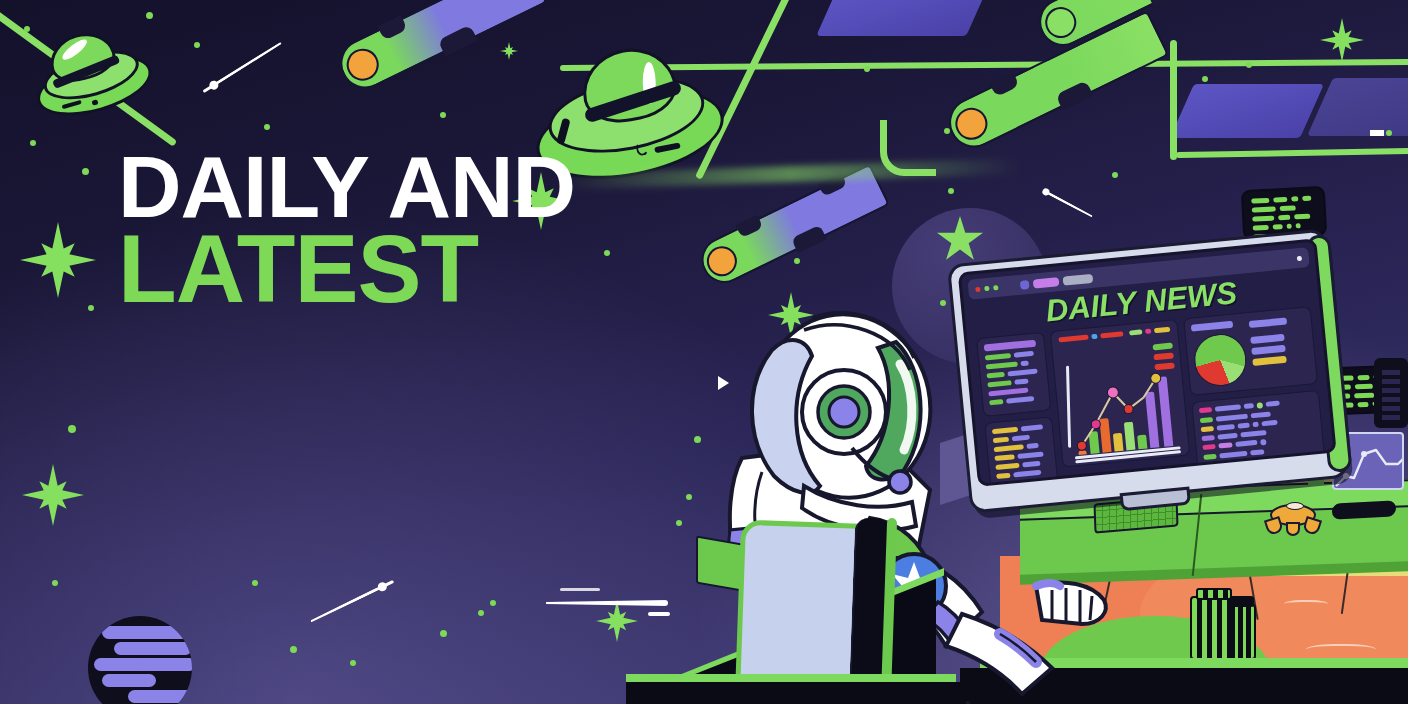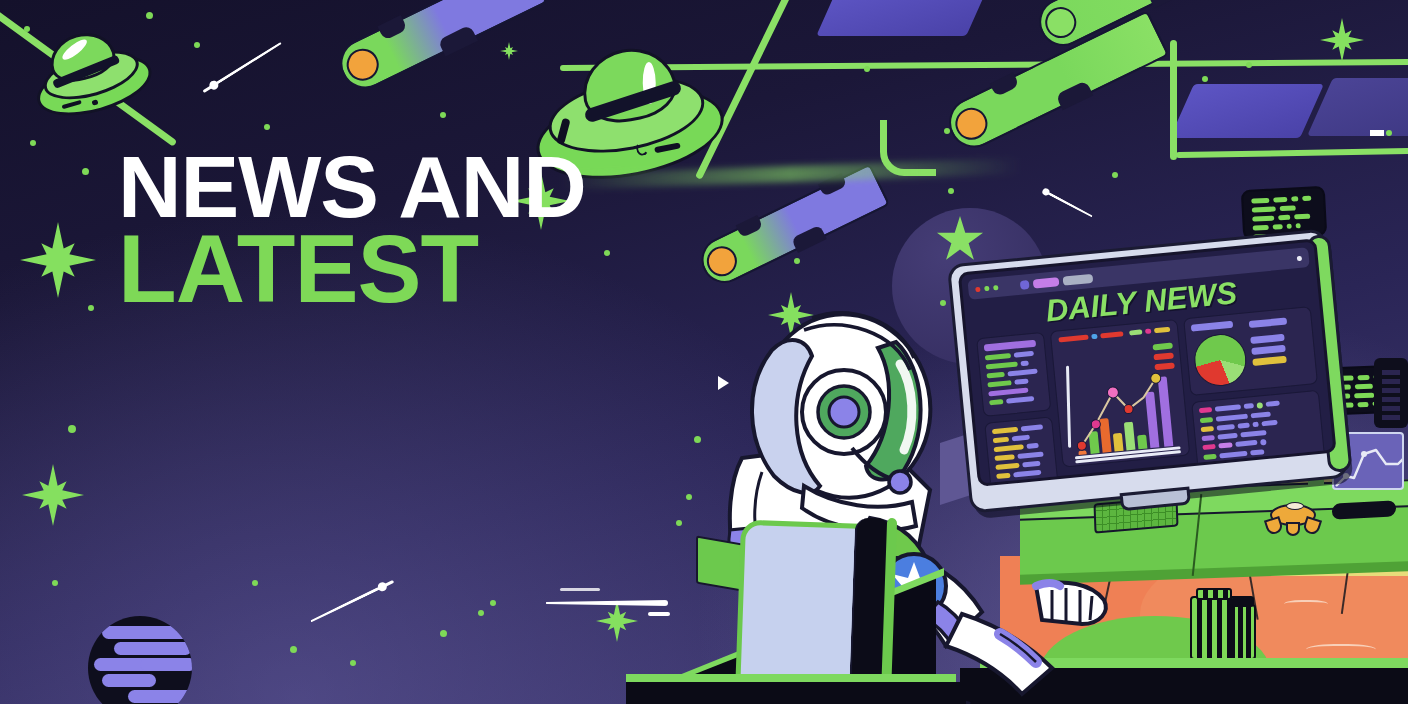--- a/index.html
+++ b/index.html
@@ -257,21 +257,21 @@
     <div class="abs" style="left:14px;top:10px;width:90px;height:13px;background:#8b83e8;border-radius:7px;"></div>
     <div class="abs" style="left:26px;top:26px;width:78px;height:13px;background:#8b83e8;border-radius:7px;"></div>
     <div class="abs" style="left:6px;top:42px;width:66px;height:13px;background:#8b83e8;border-radius:7px;"></div>
     <div class="abs" style="left:52px;top:42px;width:56px;height:13px;background:#8b83e8;border-radius:7px;"></div>
     <div class="abs" style="left:14px;top:58px;width:54px;height:13px;background:#8b83e8;border-radius:7px;"></div>
     <div class="abs" style="left:40px;top:74px;width:70px;height:13px;background:#8b83e8;border-radius:7px;"></div>
 
   </div>
 
   <div id="headline">
-    <div class="hl3 hl-white">NEWS AND</div>
+    <div class="hl3 hl-white">DAILY AND</div>
     <div class="hl4 hl-green">LATEST</div>
   </div>
 
   <div class="abs" style="left:1000px;top:556px;width:408px;height:120px;background:#ef8055;"></div>
   <div class="abs" style="left:1140px;top:542px;width:300px;height:120px;background:#f08a5d;border-radius:50% 50% 0 0 / 60% 60% 0 0;"></div>
   <div class="abs" style="left:1260px;top:456px;width:160px;height:120px;background:#e8dc7a;border-radius:50% 50% 0 0 / 70% 70% 0 0;"></div>
   <div class="abs" style="left:1180px;top:440px;width:90px;height:70px;background:#d9cf74;border-radius:50%;"></div>
   <div class="abs" style="left:1040px;top:616px;width:230px;height:70px;background:#6fc94c;border-radius:50% 50% 0 0 / 80% 80% 0 0;"></div>
   <div class="abs" style="left:1108px;top:560px;width:2px;height:48px;background:#3b2a28;transform:rotate(12deg);"></div>
   <div class="abs" style="left:1252px;top:566px;width:2px;height:54px;background:#3b2a28;transform:rotate(-10deg);"></div>

